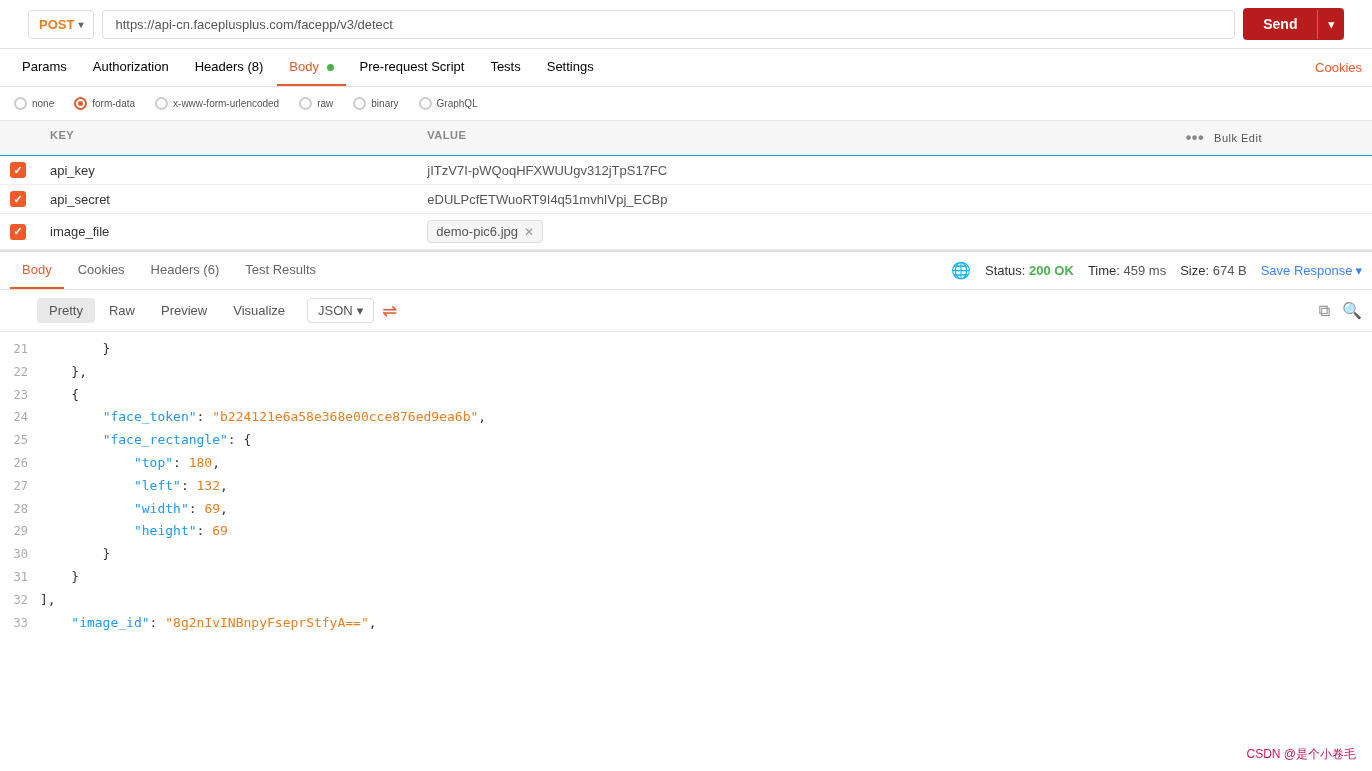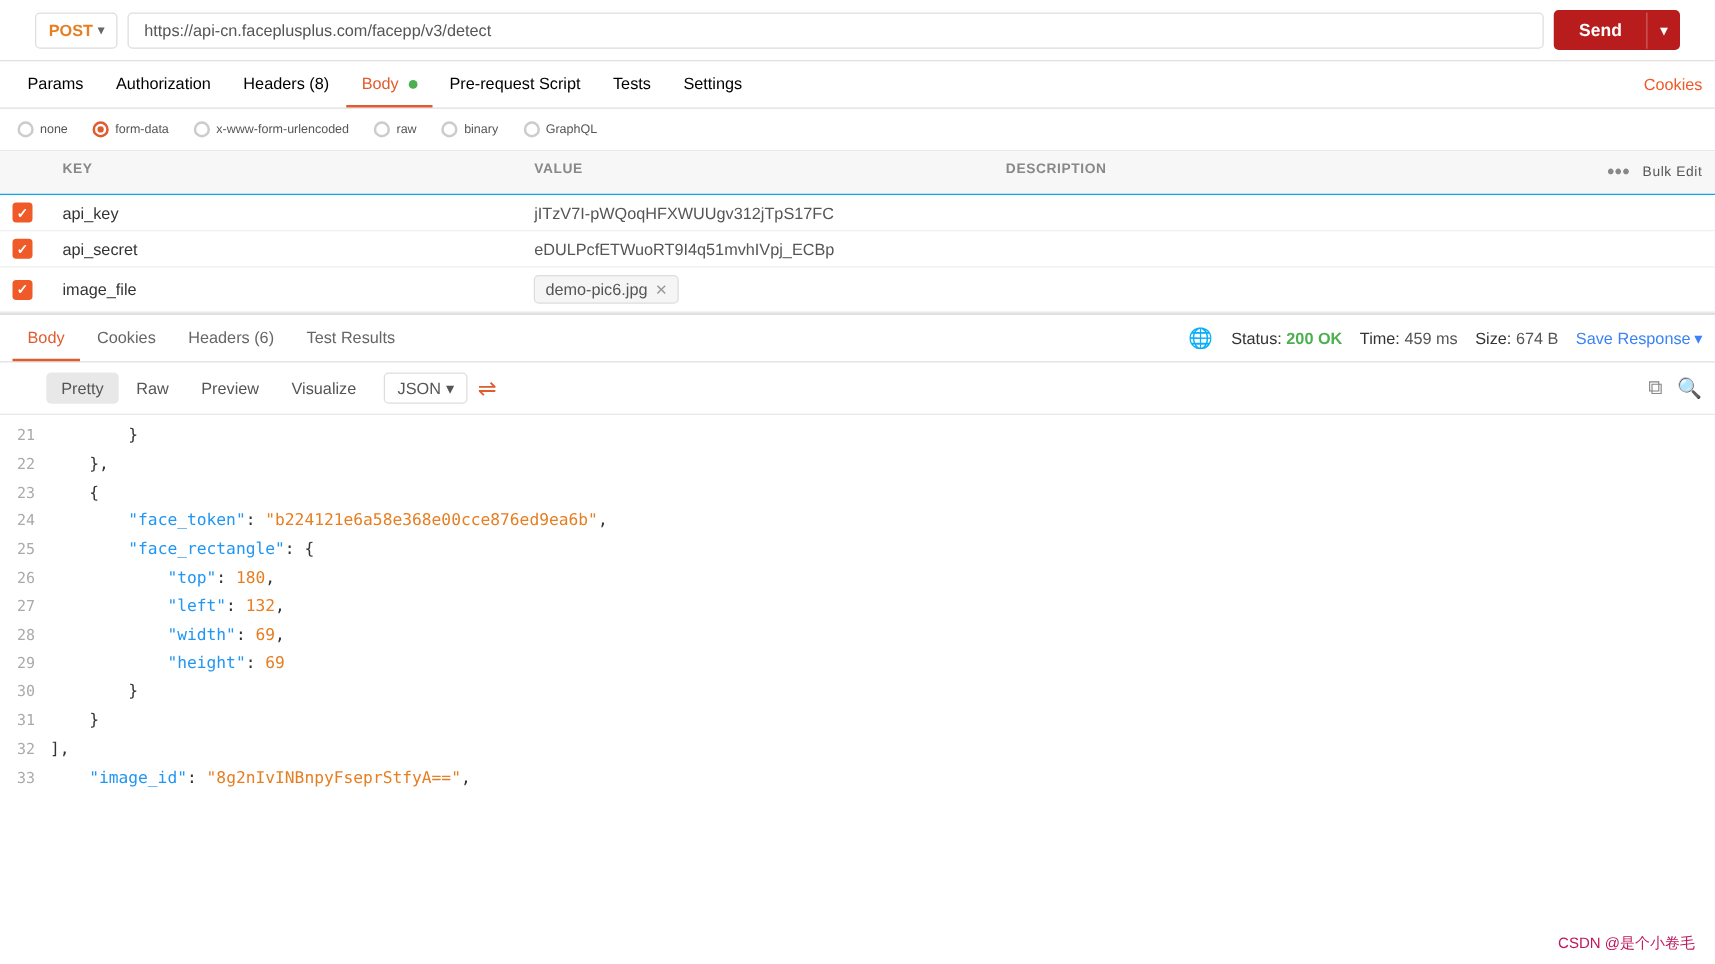--- a/index.html
+++ b/index.html
@@ -321,21 +321,20 @@
   <label class="radio-item">
     <div class="radio-circle"></div>
     <span>GraphQL</span>
   </label>
 </div>
 
 <div class="table-header">
   <div></div>
   <div>KEY</div>
   <div>VALUE</div>
-  <div>DESCRIPTION</div>
   <div></div>
   <div class="actions">
     <span style="color:#888;font-size:16px;cursor:pointer;">•••</span>
     <span style="color:#555;font-weight:500;">Bulk Edit</span>
   </div>
 </div>
 
 <div class="table-row">
   <div class="checkbox"></div>
   <div class="key-cell">api_key</div>

